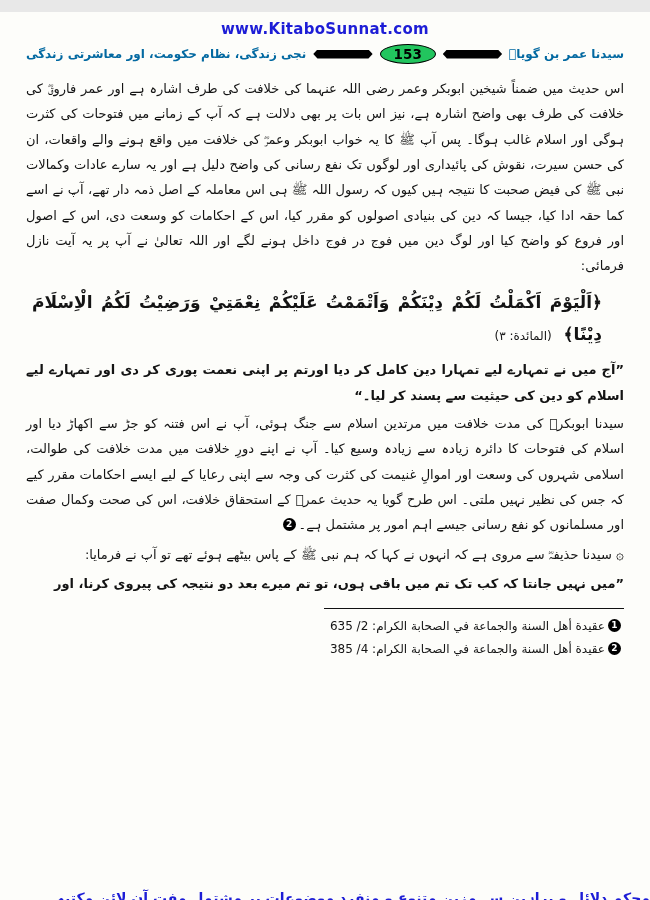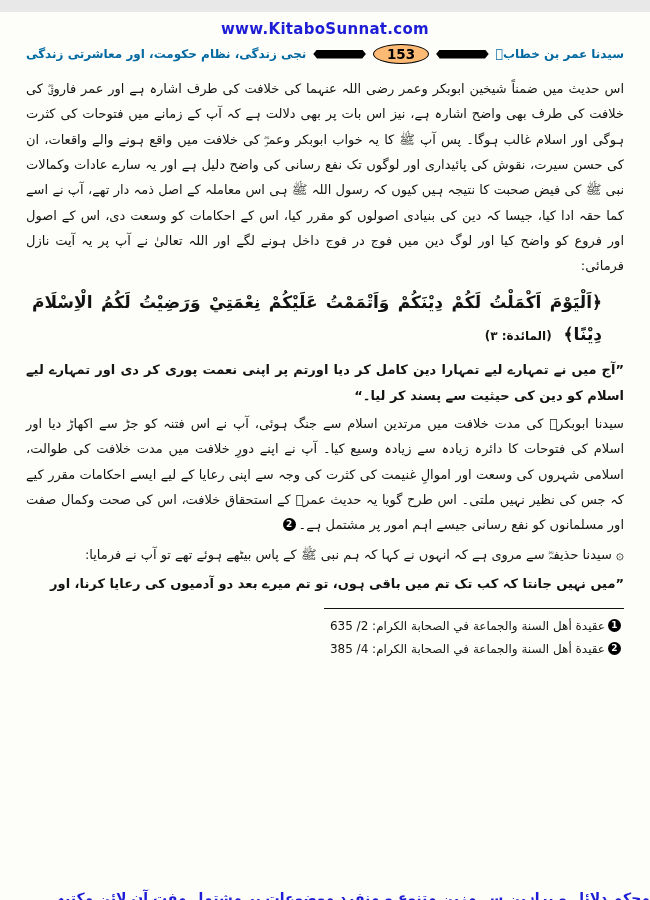--- a/index.html
+++ b/index.html
@@ -26,35 +26,35 @@
     direction:rtl; margin-top:6px;
   }
   .h-title { font-size:12px; font-weight:bold; white-space:nowrap; color:#0369a1; }
   .ribbon {
     flex:1 1 auto; min-width:36px; height:9px; background:#000;
     clip-path:polygon(0 50%, 7% 0, 93% 0, 100% 50%, 93% 100%, 7% 100%);
   }
   .page-oval {
     border:1.7px solid #000; border-radius:50%;
     padding:1px 13px; font-size:13.5px; font-weight:bold; color:#000;
-    background:#fdba74;
+    background:#22c55e;
     text-align:center;
   }
   
   .body {
     direction:rtl; text-align:justify; margin-top:12px;
     font-size:13px; line-height:1.95;
   }
   .para { margin:3px 0; }
   .trans { font-weight:bold; }
   .verse {
     font-size:17px; font-weight:bold; line-height:1.9;
     padding:3px 22px 3px 6px; margin:4px 0;
   }
-  .verse-ref { font-size:12px; font-weight:bold; margin-right:6px; white-space:nowrap; }
+  .verse-ref { font-size:12px; font-weight:normal; margin-right:6px; white-space:nowrap; }
   .hadith {
     font-size:15.5px; font-weight:bold; line-height:2.0;
     padding:2px 20px 2px 8px; margin:3px 0;
   }
   .ornament { font-size:14px; margin-left:4px; color:#000; }
   .fn-ref, .fn-marker {
     display:inline-block; width:13px; height:13px; line-height:13px;
     text-align:center; border-radius:50%; background:#000; color:#fff;
     font-size:9px; font-weight:bold; vertical-align:2px; margin:0 3px;
   }
@@ -67,21 +67,21 @@
   .footnote { margin:1px 0; }
 </style>
 </head>
 <body>
 
 <div class="page">
 
   <div class="wm-top">www.KitaboSunnat.com</div>
 
   <div class="header">
-    <span class="h-title">سیدنا عمر بن خطابؓ</span>
+    <span class="h-title">سیدنا عمر بن گویاؓ</span>
     <span class="ribbon"></span>
     <span class="page-oval">153</span>
     <span class="ribbon"></span>
     <span class="h-title">نجی زندگی، نظام حکومت، اور معاشرتی زندگی</span>
   </div>
 
   <main class="body">
 
     <p class="para">
       <span>اس حدیث میں ضمناً شیخین ابوبکر وعمر رضی اللہ عنہما کی خلافت کی طرف اشارہ ہے اور عمر فاروقؓ کی خلافت کی طرف بھی واضح اشارہ ہے، نیز اس بات پر بھی دلالت ہے کہ آپ کے زمانے میں فتوحات کی کثرت ہوگی اور اسلام غالب ہوگا۔ پس آپ ﷺ کا یہ خواب ابوبکر وعمرؓ کی خلافت میں واقع ہونے والے واقعات، ان کی حسن سیرت، نقوش کی پائیداری اور لوگوں تک نفع رسانی کی واضح دلیل ہے اور یہ سارے عادات وکمالات نبی ﷺ کی فیض صحبت کا نتیجہ ہیں کیوں کہ رسول اللہ ﷺ ہی اس معاملہ کے اصل ذمہ دار تھے، آپ نے اسے کما حقہ ادا کیا، جیسا کہ دین کی بنیادی اصولوں کو مقرر کیا، اس کے احکامات کو وسعت دی، اس کے اصول اور فروع کو واضح کیا اور لوگ دین میں فوج در فوج داخل ہونے لگے اور اللہ تعالیٰ نے آپ پر یہ آیت نازل فرمائی:</span>
@@ -100,21 +100,21 @@
     <p class="para">
       <span>سیدنا ابوبکرؓ کی مدت خلافت میں مرتدین اسلام سے جنگ ہوئی، آپ نے اس فتنہ کو جڑ سے اکھاڑ دیا اور اسلام کی فتوحات کا دائرہ زیادہ سے زیادہ وسیع کیا۔ آپ نے اپنے دورِ خلافت میں مدت خلافت کی طوالت، اسلامی شہروں کی وسعت اور اموالِ غنیمت کی کثرت کی وجہ سے اپنی رعایا کے لیے ایسے احکامات مقرر کیے کہ جس کی نظیر نہیں ملتی۔ اس طرح گویا یہ حدیث عمرؓ کے استحقاق خلافت، اس کی صحت وکمال صفت اور مسلمانوں کو نفع رسانی جیسے اہم امور پر مشتمل ہے۔</span><span class="fn-ref">2</span>
     </p>
 
     <p class="para">
       <span class="ornament">۞</span><span>سیدنا حذیفہؓ سے مروی ہے کہ انہوں نے کہا کہ ہم نبی ﷺ کے پاس بیٹھے ہوئے تھے تو آپ نے فرمایا:</span>
     </p>
 
 
     <p class="para trans">
-      <span>”میں نہیں جانتا کہ کب تک تم میں باقی ہوں، تو تم میرے بعد دو آدمیوں کی رعایا کرنا، اور</span>
+      <span>”میں نہیں جانتا کہ کب تک تم میں باقی ہوں، تو تم میرے بعد دو نتیجہ کی پیروی کرنا، اور</span>
     </p>
 
     <div class="fn-sep"></div>
 
     <div class="footnotes">
       <div class="footnote">
         <span class="fn-marker">1</span><span>عقيدة أهل السنة والجماعة في الصحابة الكرام: 2/ 635</span>
       </div>
       <div class="footnote">
         <span class="fn-marker">2</span><span>عقيدة أهل السنة والجماعة في الصحابة الكرام: 4/ 385</span>

